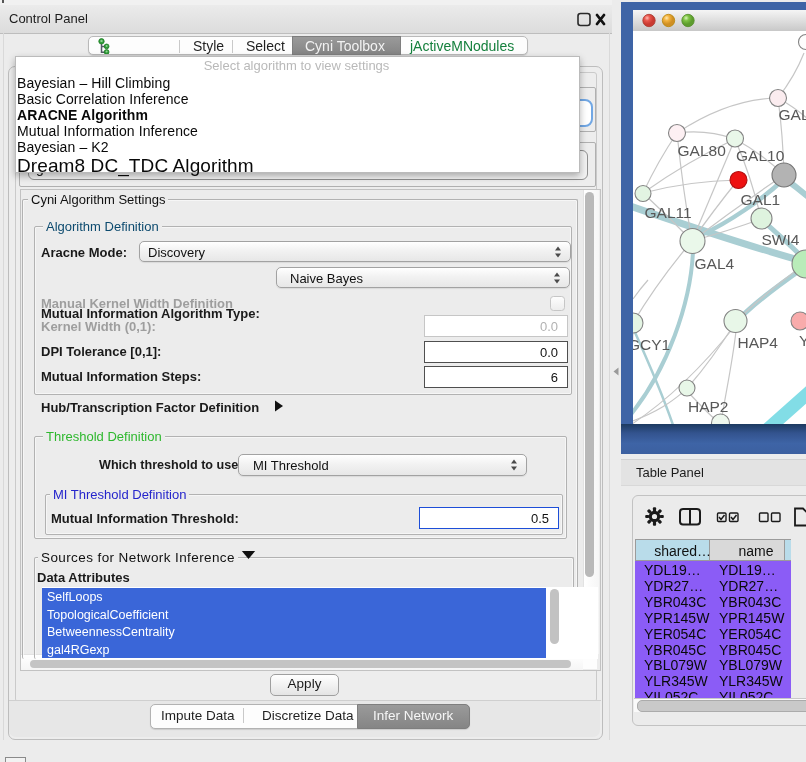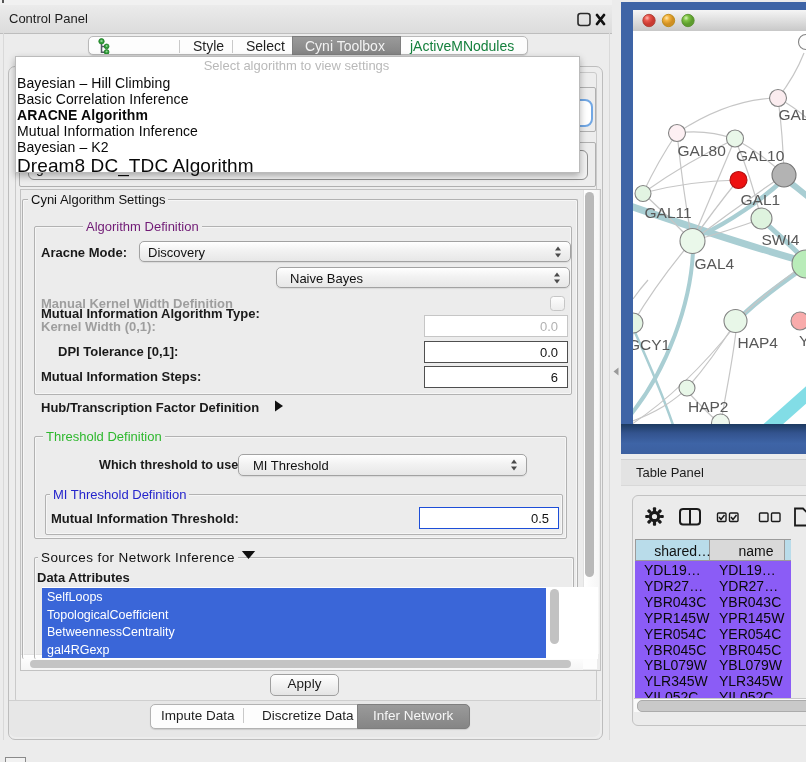--- a/index.html
+++ b/index.html
@@ -68,21 +68,21 @@
 <div class="abs" style="left:584.5px;top:192px;width:9px;height:385px;background:#b9b9b9;border-radius:5px;"></div>
 <div class="abs" style="left:580px;top:654px;width:17px;height:15px;background:#fdfdfd;"></div>
 
 <div class="abs" style="left:21px;top:654px;width:562px;height:15px;background:linear-gradient(#ffffff,#f5f5f5);border-top:1px solid #e2e2e2;"></div>
 <div class="abs" style="left:30px;top:659.5px;width:541px;height:8.5px;background:#c4c4c4;border-radius:4.5px;"></div>
 
 <div class="gbox" style="left:22px;top:199px;width:554px;height:459px;border-bottom:none;"></div>
 <div class="gtitle" style="left:28px;top:192px;color:#111;">Cyni Algorithm Settings</div>
 
 <div class="gbox" style="left:34px;top:226px;width:536px;height:167px;"></div>
-<div class="gtitle" style="left:43px;top:219px;color:#701a75;margin-left:40px;">Algorithm Definition</div>
+<div class="gtitle" style="left:43px;top:219px;color:#0c4a6e;">Algorithm Definition</div>
 
 <div class="lbl" style="left:41px;top:245px;">Aracne Mode:</div>
 <div class="combo" style="left:139px;top:241px;width:430px;height:19px;">
       <span style="left:8px;">Discovery</span>
 <svg class="stepper" style="right:8px;top:3.5px;width:8px;height:12px;" viewBox="0 0 8 12">
         <path d="M4 0.5 L7 4.4 L1 4.4 Z" fill="#4a4a4a"></path>
         <path d="M4 11.5 L7 7.6 L1 7.6 Z" fill="#4a4a4a"></path>
       </svg>
     </div>
 
@@ -96,21 +96,21 @@
     </div>
 
 <div class="dlbl" style="left:41px;top:296px;">Manual Kernel Width Definition</div>
 <div class="abs" style="left:550px;top:296px;width:13px;height:13px;border:1px solid #c6c6c6;border-radius:3.5px;background:linear-gradient(#fdfdfd,#ededed);"></div>
 
 <div class="dlbl" style="left:41px;top:319px;">Kernel Width (0,1):</div>
 <div class="inp" style="left:424px;top:315px;width:142px;height:20px;border:1px solid #c6c6c6;">
       <span style="color:#b2b2b2;">0.0</span>
     </div>
 
-<div class="lbl" style="left:58px;top:344px;">DPI Tolerance [0,1]:</div>
+<div class="lbl" style="left:41px;top:344px;">DPI Tolerance [0,1]:</div>
 <div class="inp" style="left:424px;top:341px;width:142px;height:20px;border:1px solid #4f4f4f;">
       <span>0.0</span>
     </div>
 
 <div class="lbl" style="left:41px;top:369px;">Mutual Information Steps:</div>
 <div class="inp" style="left:424px;top:366px;width:142px;height:20px;border:1px solid #4f4f4f;">
       <span>6</span>
     </div>
 
 <div class="lbl" style="left:41px;top:400px;">Hub/Transcription Factor Definition</div>

